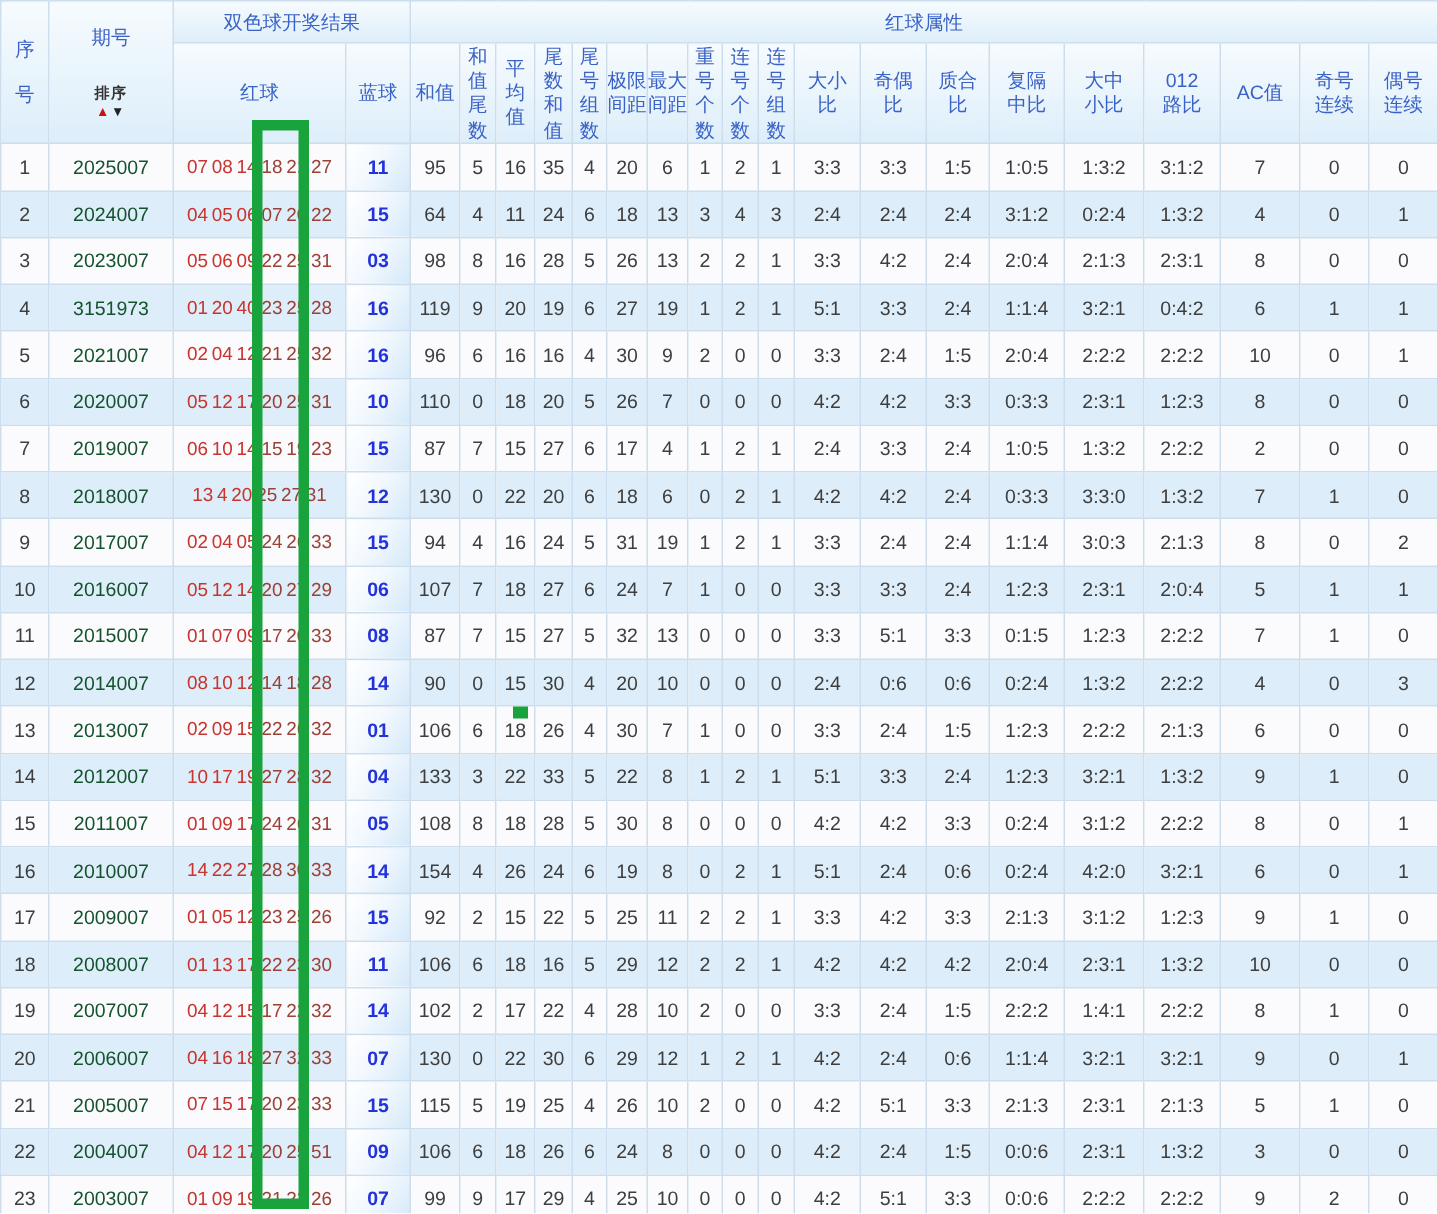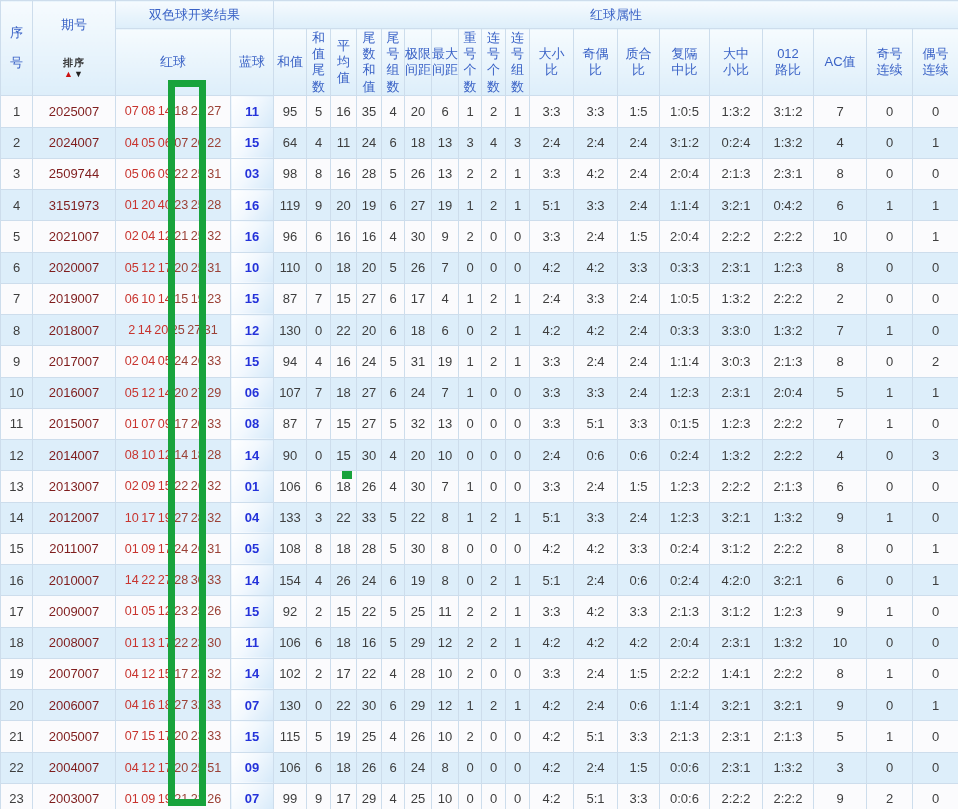--- a/index.html
+++ b/index.html
@@ -19,21 +19,21 @@
   .arrow-up{color:#cc1111;}
   .arrow-down{color:#222;}
   tbody tr{height:31.26px;}
   tbody td{font-size:13px;color:#3e3e3e;background:#fbfbfd;}
   tbody tr.alt td{background:#ddeefa;}
   td.reds{font-size:12.6px;word-spacing:-1px;white-space:nowrap;}
   td.reds .r1{color:#c8342e;}
   td.reds .r2{color:#9b4136;margin-top:15px;}
   td.blue{font-weight:bold;color:#2432da;
           background:linear-gradient(125deg,#ffffff 0%,#f2f8fe 45%,#d5e9f9 100%) !important;}
-  td.period{color:#7f1d1d;margin-left:48px;}
+  td.period{color:#14532d;margin-left:48px;}
   td.serial{color:#3e3e3e;}
   .gbox{position:absolute;left:168px;top:80px;width:38px;height:726px;
         box-sizing:border-box;border:7px solid #18a33c;pointer-events:none;}
   .gmark{position:absolute;left:342px;top:471px;width:10px;height:8px;
          background:#18a33c;pointer-events:none;}
 </style>
 </head>
 <body>
 
 <div class="wrap">
@@ -164,21 +164,21 @@
           <td>2:4</td>
           <td>3:1:2</td>
           <td>0:2:4</td>
           <td>1:3:2</td>
           <td>4</td>
           <td>0</td>
           <td>1</td>
         </tr>
         <tr>
           <td class="serial">3</td>
-          <td class="period">2509744</td>
+          <td class="period">2023007</td>
           <td class="reds"><span class="r1">05 06 09</span> <span class="r2">22 25 31</span></td>
           <td class="blue">03</td>
           <td>98</td>
           <td>8</td>
           <td>16</td>
           <td>28</td>
           <td>5</td>
           <td>26</td>
           <td>13</td>
           <td>2</td>
@@ -290,21 +290,21 @@
           <td>1:0:5</td>
           <td>1:3:2</td>
           <td>2:2:2</td>
           <td>2</td>
           <td>0</td>
           <td>0</td>
         </tr>
         <tr class="alt">
           <td class="serial">8</td>
           <td class="period">2018007</td>
-          <td class="reds"><span class="r1">2 14 20</span> <span class="r2">25 27 31</span></td>
+          <td class="reds"><span class="r1">13 4 20</span> <span class="r2">25 27 31</span></td>
           <td class="blue">12</td>
           <td>130</td>
           <td>0</td>
           <td>22</td>
           <td>20</td>
           <td>6</td>
           <td>18</td>
           <td>6</td>
           <td>0</td>
           <td>2</td>

